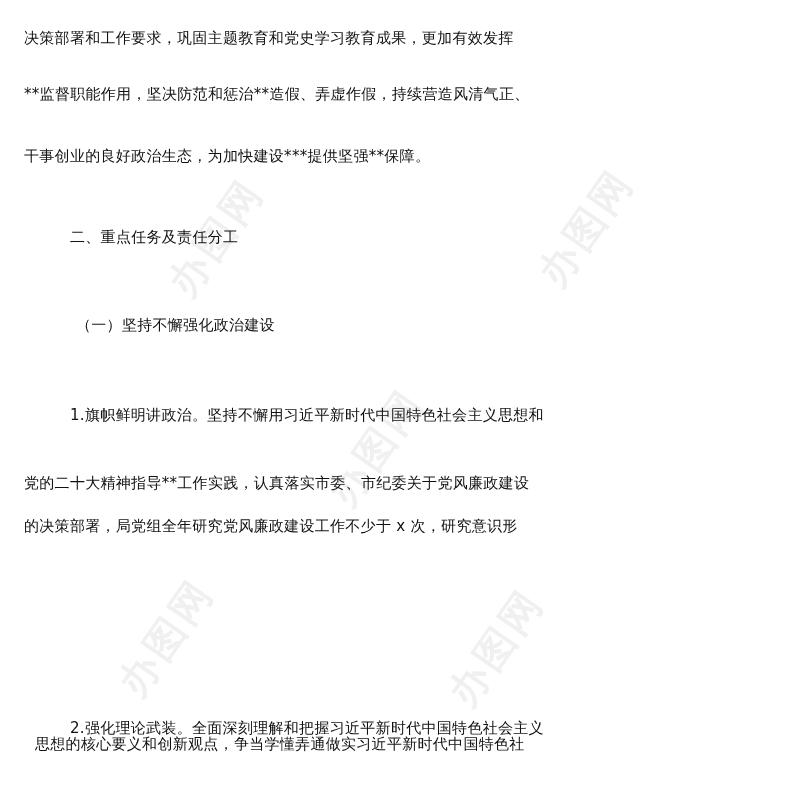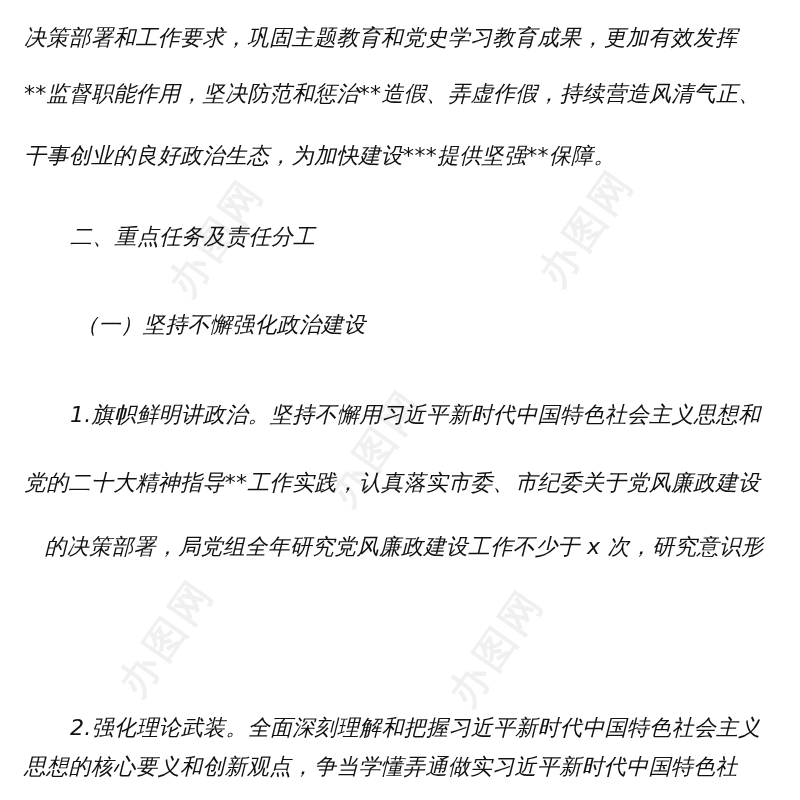--- a/index.html
+++ b/index.html
@@ -5,23 +5,22 @@
     html, body { margin: 0; padding: 0; }
     body {
       width: 800px; height: 800px; overflow: hidden;
       background: #ffffff; position: relative;
       font-family: "DejaVu Sans", "Liberation Sans", sans-serif;
       color: #111111;
     }
     .page { position: absolute; left: 0; top: 0; width: 800px; height: 800px; }
     .line {
       position: absolute; left: 24px; width: 760px;
-      font-size: 22px; line-height: 30px; white-space: nowrap;
+      font-size: 15px; line-height: 30px; white-space: nowrap;
       letter-spacing: 0.3px;
-      font-style: italic;
     }
     .indent { left: 70px; }
     .sub-indent { left: 76px; }
     .watermark {
       position: absolute; font-size: 40px; color: rgba(0,0,0,0.06);
       transform: rotate(-55deg); white-space: nowrap; pointer-events: none;
       letter-spacing: 4px; font-weight: bold;
     }
   </style>
 </head>
@@ -38,18 +37,18 @@
   <div class="line" style="top:23px;">决策部署和工作要求，巩固主题教育和党史学习教育成果，更加有效发挥</div>
   <div class="line" style="top:79px;">**监督职能作用，坚决防范和惩治**造假、弄虚作假，持续营造风清气正、</div>
   <div class="line" style="top:141px;">干事创业的良好政治生态，为加快建设***提供坚强**保障。</div>
 
   <div class="line indent" style="top:222px;">二、重点任务及责任分工</div>
 
   <div class="line sub-indent" style="top:310px;">（一）坚持不懈强化政治建设</div>
 
   <div class="line indent" style="top:400px;">1.旗帜鲜明讲政治。坚持不懈用习近平新时代中国特色社会主义思想和</div>
   <div class="line" style="top:468px;">党的二十大精神指导**工作实践，认真落实市委、市纪委关于党风廉政建设</div>
-  <div class="line" style="top:532px;text-align:center;">的决策部署，局党组全年研究党风廉政建设工作不少于 x 次，研究意识形</div>
+  <div class="line" style="top:511px;">的决策部署，局党组全年研究党风廉政建设工作不少于 x 次，研究意识形</div>
 
   <div class="line indent" style="top:713px;">2.强化理论武装。全面深刻理解和把握习近平新时代中国特色社会主义</div>
-  <div class="line" style="top:752px;">思想的核心要义和创新观点，争当学懂弄通做实习近平新时代中国特色社</div>
+  <div class="line" style="top:729px;margin-left:11px;">思想的核心要义和创新观点，争当学懂弄通做实习近平新时代中国特色社</div>
 
 </div>
 
 </body></html>

